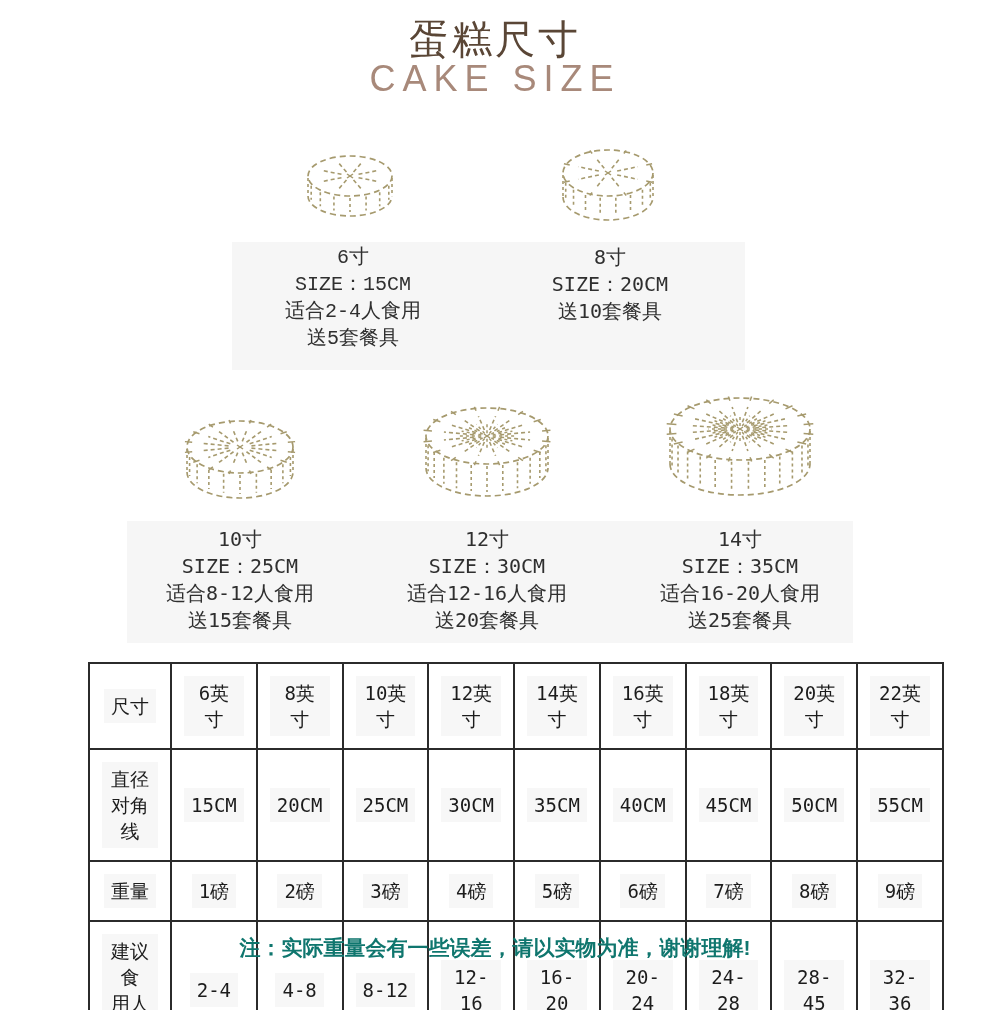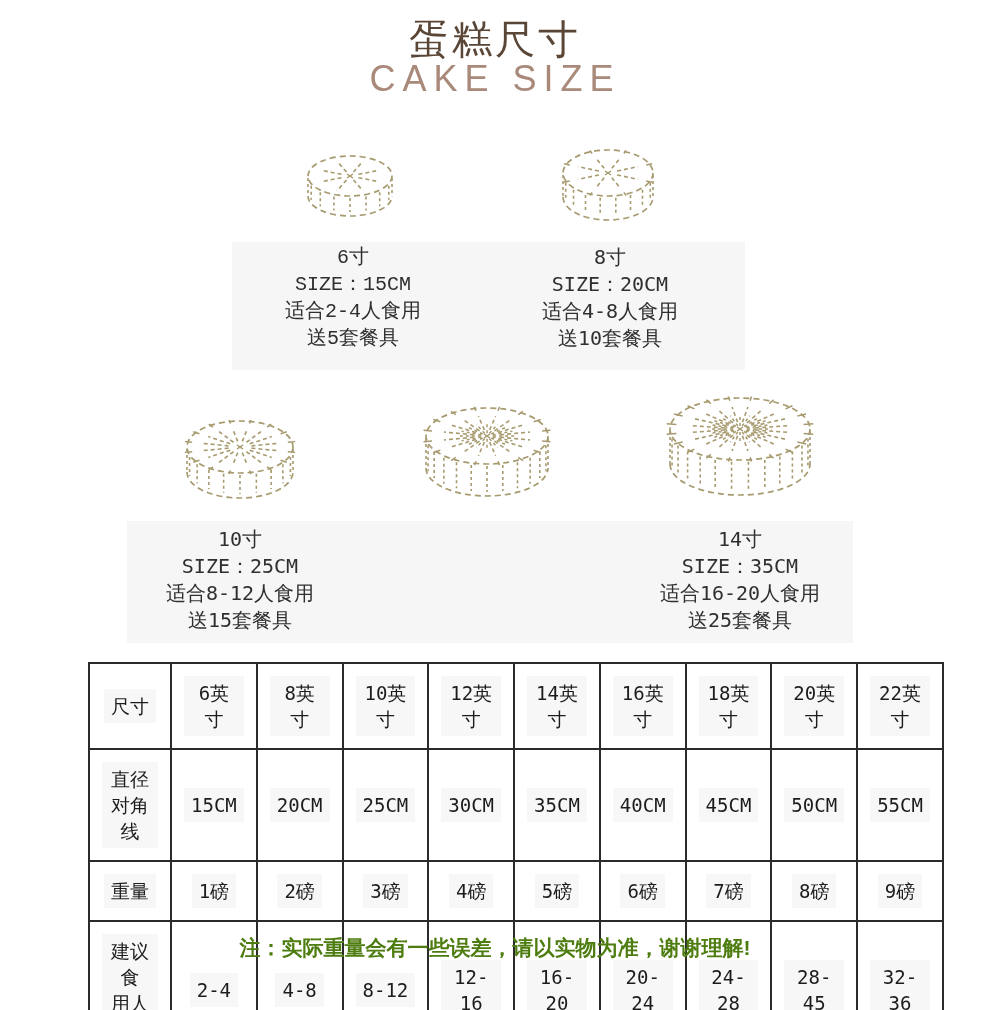--- a/index.html
+++ b/index.html
@@ -25,21 +25,21 @@
   #stack-14{left:620px;top:526px;}
   .table-wrap{position:absolute;left:88px;top:662px;}
   table.size-table{border-collapse:collapse;table-layout:fixed;}
   table.size-table td{border:2px solid #2b2b2b;text-align:center;vertical-align:middle;
       padding:12px;font-size:19px;color:#1c1c1c;}
   td.label-cell{font-size:20px;}
   .patch{display:inline-block;background:#f7f7f7;padding:4px 7px;
          white-space:pre-line;line-height:26px;}
   .note{position:absolute;top:934px;left:0;width:100%;text-align:center;
         font-family:"Liberation Sans","DejaVu Sans",sans-serif;
-        font-weight:bold;font-size:21px;color:#4d7c0f;}
+        font-weight:bold;font-size:21px;color:#0f766e;}
 </style>
 </head>
 <body>
 
 <div class="page">
 
   <div class="title">蛋糕尺寸</div>
   <div class="subtitle">CAKE SIZE</div>
 
   <div class="panel" id="panel-row1"></div>
@@ -299,28 +299,33 @@
 
   <div class="cake-stack" id="stack-6">
       <div>6寸</div>
       <div>SIZE：15CM</div>
       <div>适合2-4人食用</div>
       <div>送5套餐具</div>
     </div>
   <div class="cake-stack" id="stack-8">
       <div>8寸</div>
       <div>SIZE：20CM</div>
-      <div>适合4-8人食用</div>
       <div>送10套餐具</div>
     </div>
   <div class="cake-stack" id="stack-10">
       <div>10寸</div>
       <div>SIZE：25CM</div>
       <div>适合8-12人食用</div>
       <div>送15套餐具</div>
+    </div>
+  <div class="cake-stack" id="stack-12">
+      <div>12寸</div>
+      <div>SIZE：30CM</div>
+      <div>适合12-16人食用</div>
+      <div>送20套餐具</div>
     </div>
   <div class="cake-stack" id="stack-14">
       <div>14寸</div>
       <div>SIZE：35CM</div>
       <div>适合16-20人食用</div>
       <div>送25套餐具</div>
     </div>
 
   <div class="table-wrap">
     <table class="size-table">

